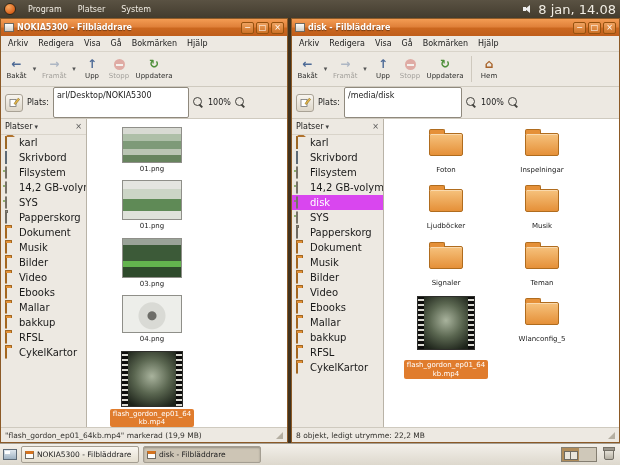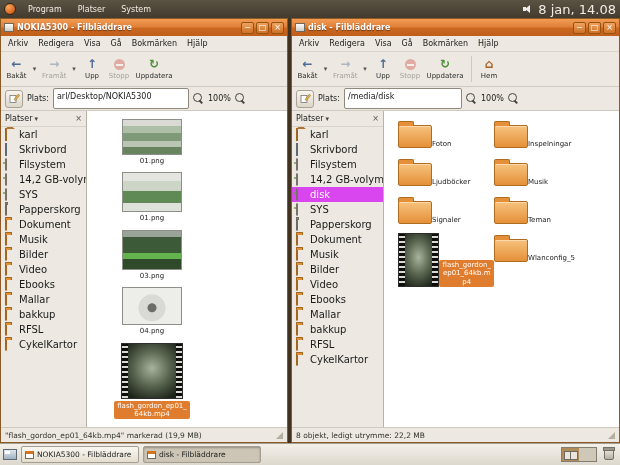--- a/index.html
+++ b/index.html
@@ -43,21 +43,21 @@
   .ico-stop{width:11px;height:11px;border-radius:50%;background:#cc5148;position:relative}
   .ico-stop::after{content:"";position:absolute;left:2px;right:2px;top:4.5px;height:2px;background:#fff}
   .dis{opacity:.4}
   .caretbtn{width:9px;height:31px;display:flex;align-items:center;justify-content:center;color:#555}
   .caretbtn::after{content:"\25BE";font-size:7px}
   .tsep{width:1px;height:26px;background:#cfc9be;margin:0 4px}
 
   .locbar{flex:0 0 24px;display:flex;align-items:center;gap:4px;padding:0 4px;border-bottom:1px solid #cfcabf}
   .locbtn{flex:0 0 18px;height:18px;border:1px solid #a9a295;border-radius:3px;background:linear-gradient(#f8f5ef,#ddd6c9);display:flex;align-items:center;justify-content:center}
   .loclabel{font-size:8px;white-space:nowrap}
-  .locinput{height:21px;background:#fff;border:1px solid #8f897d;border-radius:2px;font-size:8px;line-height:15px;padding:0 3px;white-space:nowrap;overflow:hidden}
+  .locinput{height:31px;background:#fff;border:1px solid #8f897d;border-radius:2px;font-size:8px;line-height:15px;padding:0 3px;white-space:nowrap;overflow:hidden}
   .w-loc-l{width:136px}
   .w-loc-r{width:118px}
   .mag{position:relative;width:11px;height:11px}
   .mag::before{content:"";position:absolute;top:0;left:0;width:7px;height:7px;border:1.5px solid #45443f;border-radius:50%}
   .mag::after{content:"";position:absolute;width:4px;height:1.5px;background:#45443f;transform:rotate(45deg);left:6.5px;top:8px}
   .zoomval{font-size:8px}
   .viewsel{margin-left:auto;display:flex;align-items:center;gap:4px;border:1px solid #a9a295;border-radius:3px;padding:2px 4px;background:linear-gradient(#f8f5ef,#ddd6c9);font-size:8px;white-space:nowrap}
   .viewsel::after{content:"\25BE";font-size:7px;color:#444}
 
   .wbody{flex:1;display:flex;min-height:0}
@@ -78,35 +78,35 @@
   .i-drive::after{content:"";position:absolute;right:1.5px;top:2.5px;width:2px;height:2px;border-radius:50%;background:#6f9c4a}
   .i-trash{width:8px;height:8px;background:linear-gradient(#e9e5dc,#b3aea2);border:1px solid #6e6a61;border-radius:0 0 2px 2px;position:relative;margin-top:2px}
   .i-trash::before{content:"";position:absolute;top:-2.5px;left:-1.5px;right:-1.5px;height:1.5px;background:#8d887d;border:1px solid #6e6a61}
   .i-folder{width:11px;height:7px;background:linear-gradient(#f4bb6f,#e08f35);border:1px solid #a3661f;border-radius:1px;position:relative;margin-top:2px}
   .i-folder::before{content:"";position:absolute;top:-2.5px;left:-1px;width:5px;height:2px;background:#e08f35;border:1px solid #a3661f;border-bottom:none;border-radius:1px 1px 0 0}
 
   .filearea{flex:1;background:#fff;overflow:hidden;position:relative}
   .vlist{display:flex;flex-direction:column;align-items:center;gap:7px;padding-top:8px;width:130px}
   .fitem{display:flex;flex-direction:column;align-items:center;gap:2px}
   .flab{font-size:7px;color:#222;text-align:center;line-height:1.2;max-width:92px}
-  .flab.sel{background:#e07c2d;color:#fff;border-radius:2px;padding:1px 2px;width:76px;word-break:break-all}
+  .flab.sel{background:#e07c2d;color:#fff;border-radius:2px;padding:1px 2px;width:84px;word-break:break-all}
   .thumb{border:1px solid #8f8f89}
   .t1{width:60px;height:36px;background:linear-gradient(180deg,#d8dad3 0 6px,#aebfa8 6px 13px,#7e9a78 13px 21px,#bac5b3 21px 27px,#67845e 27px 36px)}
   .t2{width:60px;height:40px;background:linear-gradient(180deg,#e4e5e0 0 8px,#ccd5c6 8px 18px,#5f8a56 18px 30px,#dfe2da 30px 40px)}
   .t3{width:60px;height:40px;background:linear-gradient(180deg,#9aa398 0 6px,#3c5a38 6px 22px,#63b44e 22px 28px,#2e4a2b 28px 40px)}
   .t4{width:60px;height:38px;background:radial-gradient(circle at 50% 55%,#6d6d68 0 4px,#d9dad5 5px 13px,#edeeea 14px 100%)}
   .film{position:relative;background:radial-gradient(ellipse at 50% 45%,#a9b39d 0%,#5a6650 42%,#1c2219 82%);border:1px solid #2d2d2a}
   .film::before,.film::after{content:"";position:absolute;top:0;bottom:0;width:6px;background:repeating-linear-gradient(180deg,#0d0d0c 0 2px,#d9d9d1 2px 4px,#0d0d0c 4px 5px)}
   .film::before{left:0}
   .film::after{right:0}
   .film-l{width:62px;height:56px}
   .film-r{width:58px;height:54px}
 
   .grid{display:grid;grid-template-columns:96px 96px;justify-content:start;align-content:start;align-items:start;padding:8px 0 0 14px;row-gap:9px}
-  .gitem{display:flex;flex-direction:row;align-items:flex-end;gap:0}
+  .gitem{display:flex;flex-direction:column;align-items:center;gap:10px}
   .folder{position:relative;width:34px;height:23px;background:linear-gradient(180deg,#f6c27d,#e59038);border:1px solid #b06c1e;border-radius:2px;margin-top:6px;box-shadow:inset 0 1px 0 #fad9ac}
   .folder::before{content:"";position:absolute;top:-5px;left:-1px;width:14px;height:4px;background:#e59038;border:1px solid #b06c1e;border-bottom:none;border-radius:2px 2px 0 0}
 
   .statusbar{flex:0 0 15px;border-top:1px solid #cfcabf;display:flex;align-items:center;padding:0 4px;font-size:7.5px;color:#33312d;background:#ede9e2}
   .grip{margin-left:auto;width:0;height:0;border-left:7px solid transparent;border-bottom:7px solid #b5afa2}
 
   
   .taskbar{position:absolute;left:0;right:0;bottom:0;height:22px;background:linear-gradient(#f3f0ea,#ddd8cd);border-top:1px solid #a59f93;display:flex;align-items:center;gap:4px;padding:0 3px}
   .showdesk{width:14px;height:11px;background:linear-gradient(#dfe7ee,#9fb2c2);border:1px solid #5d6a76;position:relative}
   .showdesk::after{content:"";position:absolute;left:1px;top:1px;width:5px;height:3px;background:#fff}

